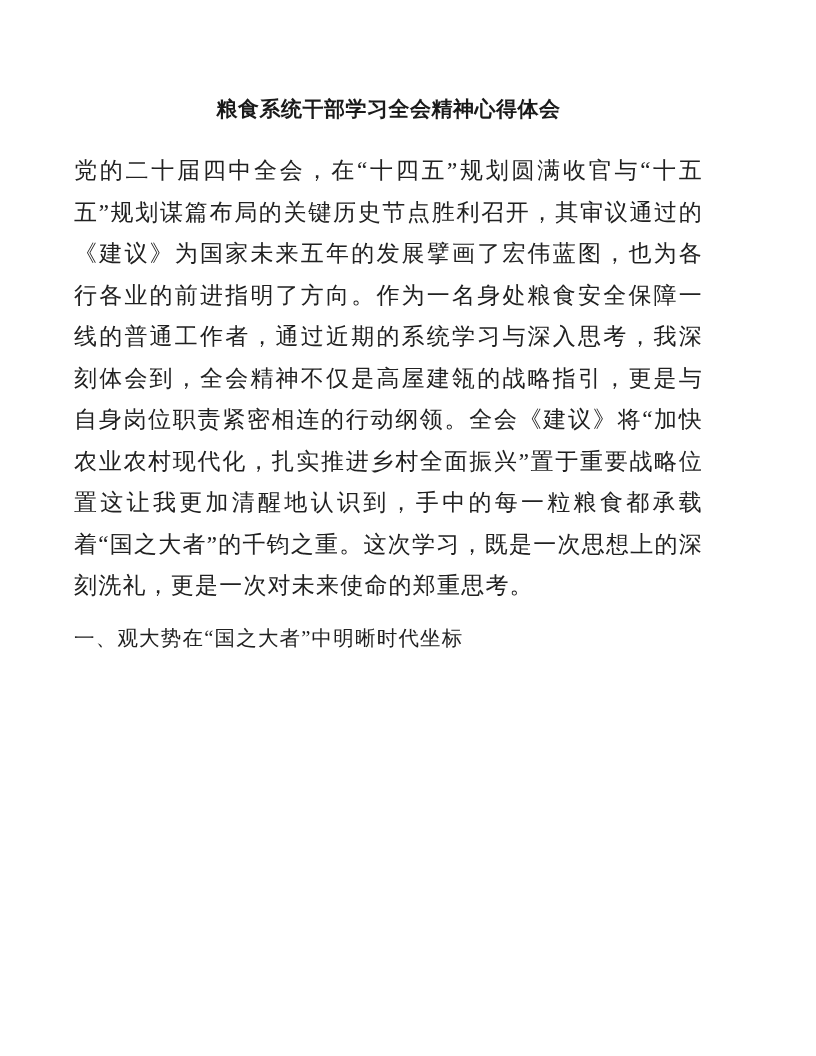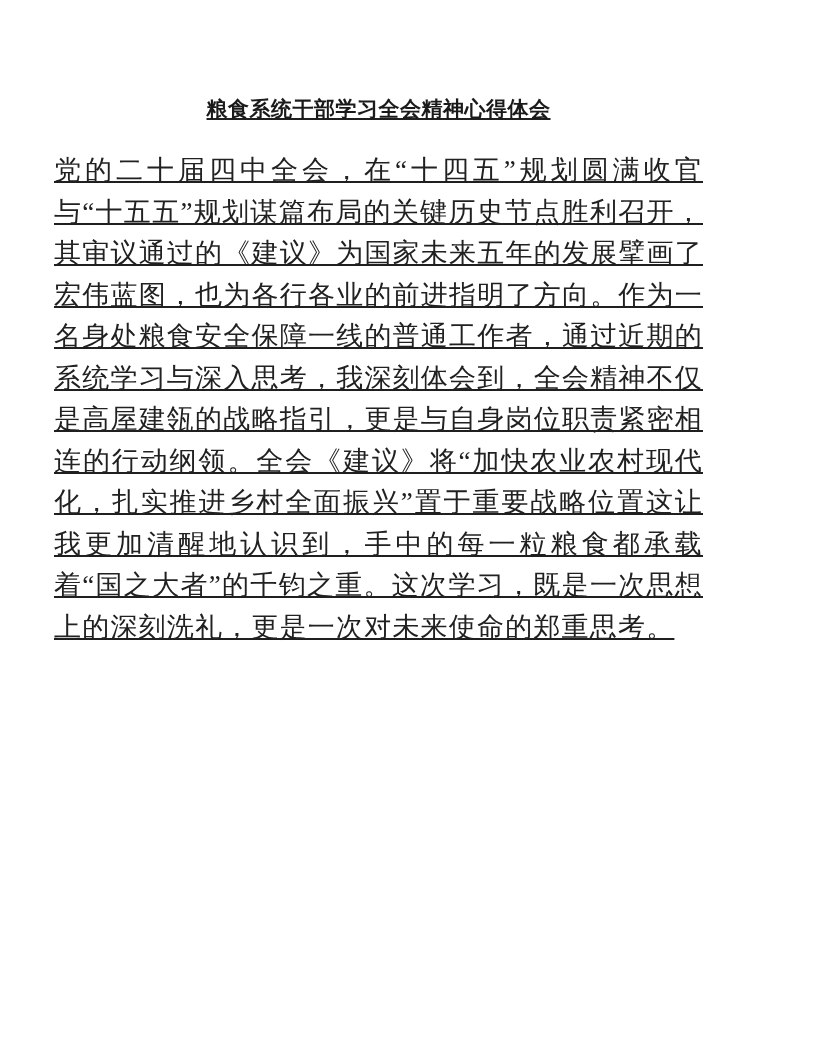--- a/index.html
+++ b/index.html
@@ -12,35 +12,34 @@
     height: 1056px;
     overflow: hidden;
     font-family: "Liberation Serif", serif;
     color: #1f1f1f;
   }
   .page {
     box-sizing: border-box;
     width: 816px;
     height: 1056px;
     background: #ffffff;
-    padding: 88px 113px 0 54px;
-    text-decoration: underline;
+    padding: 88px 113px 0 74px;
   }
   .doc-title {
     margin: 0 0 20px 0;
     font-size: 21px;
     font-weight: bold;
     line-height: 42px;
     text-align: center;
     letter-spacing: 0.5px;
     color: #1a1a1a;
   }
   .body-para {
     margin: 0 0 11px 0;
-    font-size: 27px;
+    font-size: 23px;
     line-height: 41.5px;
     letter-spacing: 1.2px;
     text-align: justify;
     text-justify: inter-ideograph;
     color: #212121;
   }
   .section-heading {
     margin: 0 0 11px 0;
     font-size: 20.5px;
     font-weight: normal;
@@ -51,14 +50,15 @@
   }
 </style>
 </head>
 <body>
 
 <div class="page">
   <h1 class="doc-title">粮食系统干部学习全会精神心得体会</h1>
 
   <p class="body-para">党的二十届四中全会，在“十四五”规划圆满收官与“十五五”规划谋篇布局的关键历史节点胜利召开，其审议通过的《建议》为国家未来五年的发展擘画了宏伟蓝图，也为各行各业的前进指明了方向。作为一名身处粮食安全保障一线的普通工作者，通过近期的系统学习与深入思考，我深刻体会到，全会精神不仅是高屋建瓴的战略指引，更是与自身岗位职责紧密相连的行动纲领。全会《建议》将“加快农业农村现代化，扎实推进乡村全面振兴”置于重要战略位置这让我更加清醒地认识到，手中的每一粒粮食都承载着“国之大者”的千钧之重。这次学习，既是一次思想上的深刻洗礼，更是一次对未来使命的郑重思考。</p>
 
+  <h2 class="section-heading">一、观大势在“国之大者”中明晰时代坐标</h2>
 
 </div>
 
 </body></html>

